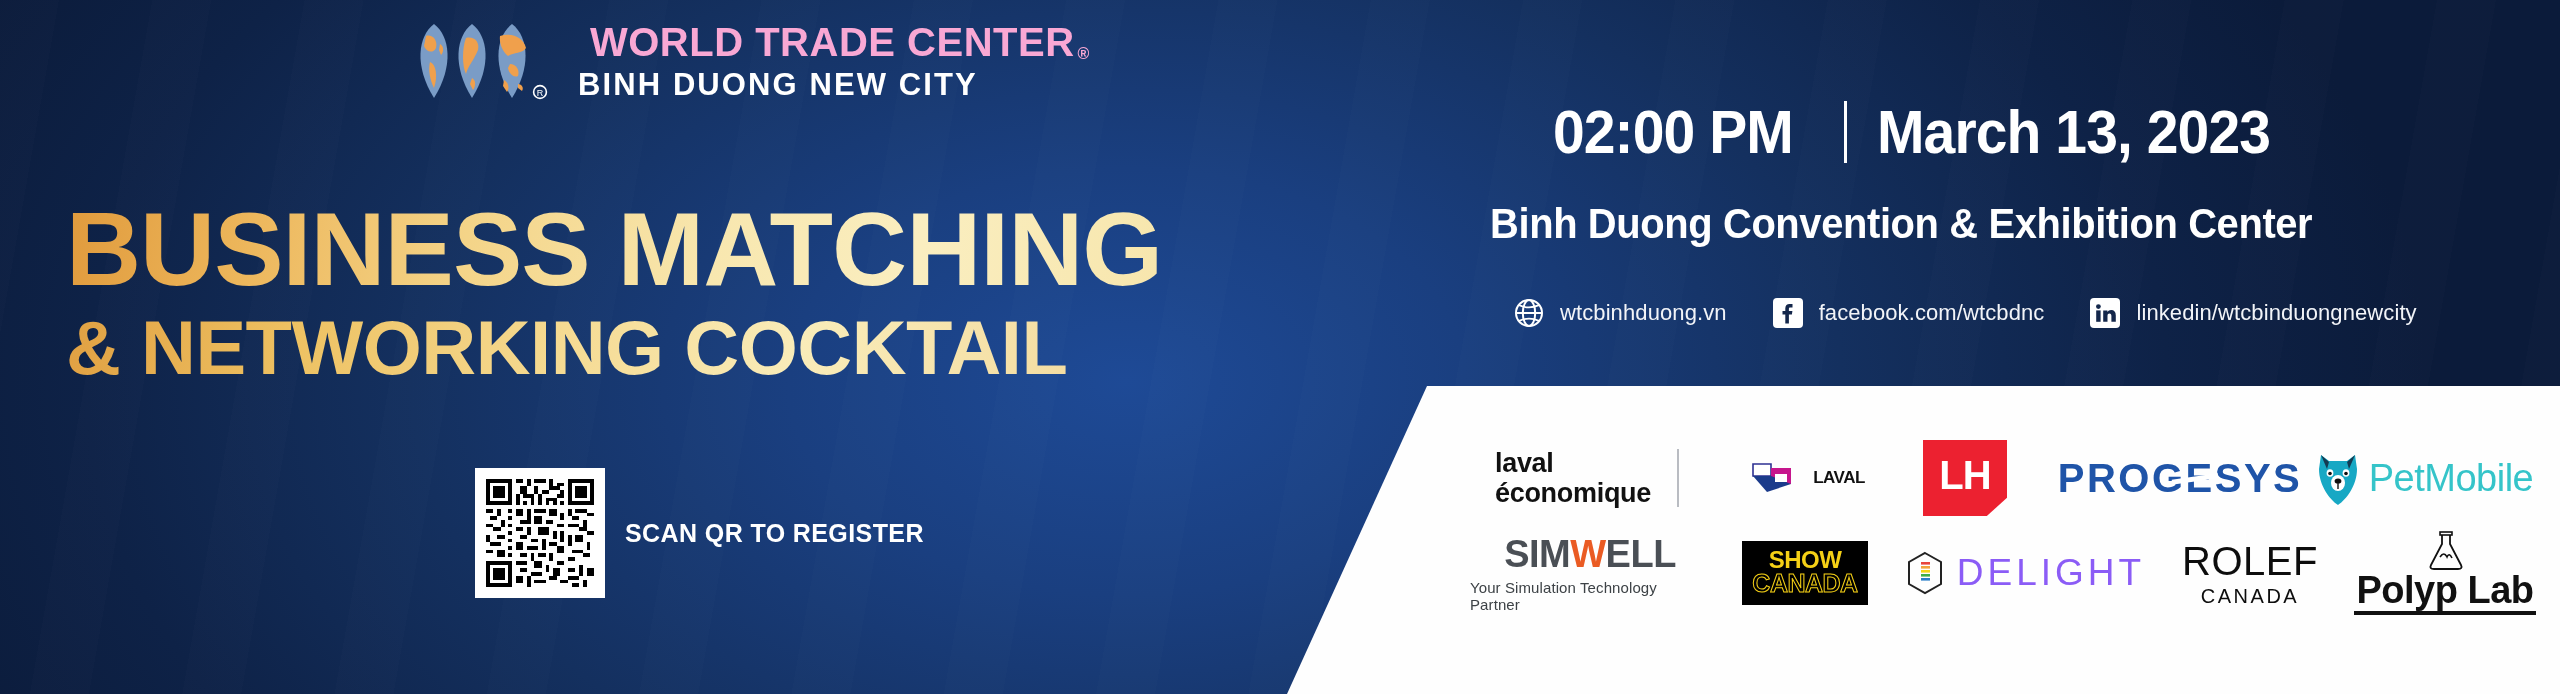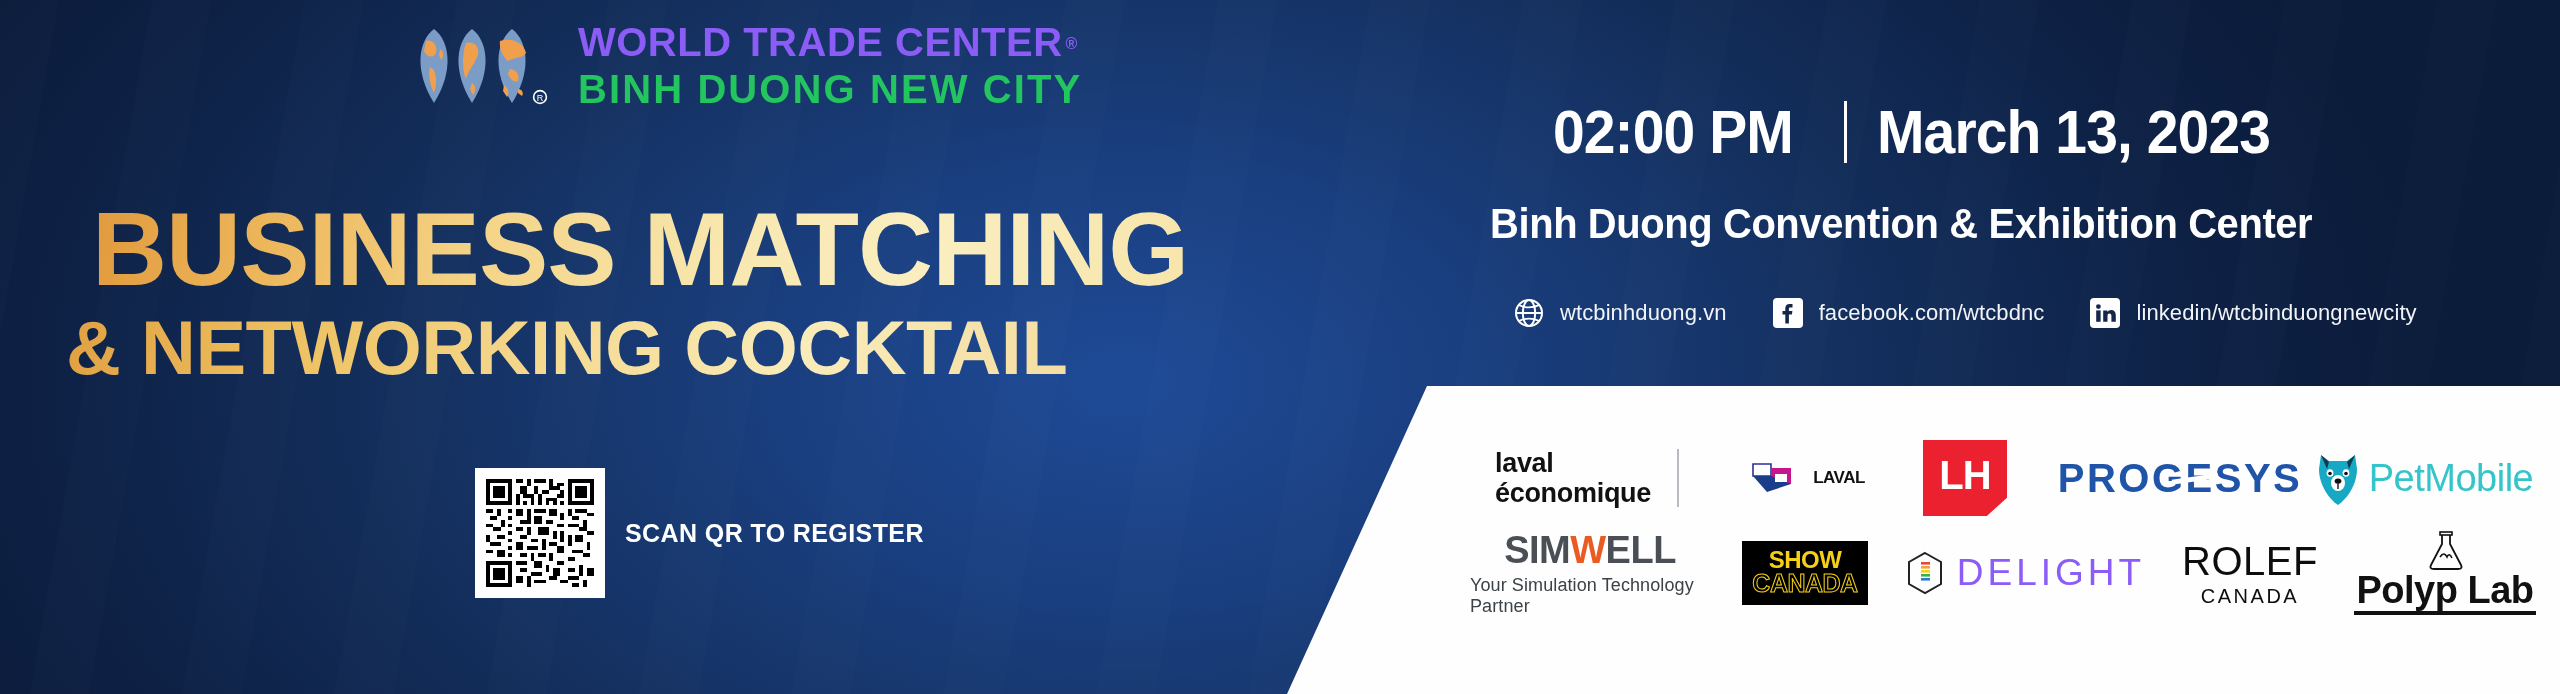--- a/index.html
+++ b/index.html
@@ -31,40 +31,39 @@
 
   
   .logo{
     position:absolute;left:406px;top:22px;
     display:flex;align-items:center;gap:20px;
   }
   .logo-mark{position:relative;width:152px;height:78px;}
   .logo-mark svg{display:block;}
   .logo-text{display:flex;flex-direction:column;line-height:1;}
   .logo-l1{
-    color:#8b5cf6;font-weight:bold;font-size:40px;letter-spacing:.5px;
+    color:#f9a8d4;font-weight:bold;font-size:40px;letter-spacing:.5px;
     font-family:"Liberation Sans",sans-serif;
-    display:flex;align-items:center;
+    display:flex;align-items:flex-end;margin-left:12px;
   }
   .logo-l1 .reg{font-size:16px;line-height:1;margin-left:3px;margin-top:3px;}
   .logo-l2{
-    color:#22c55e;font-weight:bold;font-size:40px;letter-spacing:2.1px;margin-top:7px;text-align:center;
+    color:#ffffff;font-weight:bold;font-size:31px;letter-spacing:2.1px;margin-top:7px;
   }
 
   
   .headline{
     position:absolute;left:66px;top:196px;width:1180px;
   }
   .h-line1{
     font-size:104px;font-weight:bold;line-height:1.02;letter-spacing:-1px;
     background:linear-gradient(100deg,#e09a3c 0%,#edb75c 16%,#f4d488 34%,#f8e7af 55%,#faeec0 72%,#f6e3a6 100%);
     -webkit-background-clip:text;background-clip:text;color:transparent;
     -webkit-text-fill-color:transparent;
     white-space:nowrap;
-    margin-left:26px;
   }
   .h-line2{
     font-size:76px;font-weight:bold;line-height:1.05;letter-spacing:-0.5px;margin-top:6px;
     background:linear-gradient(100deg,#e0a042 0%,#eec263 20%,#f5da92 42%,#f9ecb9 62%,#f4dda2 85%,#f0d28f 100%);
     -webkit-background-clip:text;background-clip:text;color:transparent;
     -webkit-text-fill-color:transparent;
     white-space:nowrap;
   }
 
   
@@ -141,21 +140,21 @@
     position:absolute;left:50%;top:52%;width:46px;height:5px;background:#fff;
     transform:translate(-18%,-50%) skewY(-8deg);
   }
 
   .petmobile{display:flex;align-items:center;gap:10px;}
   .pet-word{color:#35c4c9;font-size:38px;letter-spacing:-0.5px;}
 
   .simwell-wrap{display:flex;flex-direction:column;align-items:center;}
   .simwell{font-weight:bold;font-size:38px;color:#4a4f55;letter-spacing:-0.5px;}
   .simwell .w{color:#ea5b23;}
-  .simwell-sub{font-size:18px;color:#3d4246;margin-top:3px;letter-spacing:.1px;}
+  .simwell-sub{font-size:15px;color:#3d4246;margin-top:3px;letter-spacing:.1px;}
 
   .showcanada{
     background:#000;padding:7px 10px 9px;display:flex;flex-direction:column;align-items:center;
   }
   .sc1{color:#f5d016;font-weight:bold;font-size:24px;line-height:.96;letter-spacing:-0.5px;}
   .sc2{color:#000;font-weight:bold;font-size:25px;line-height:1;letter-spacing:-0.5px;-webkit-text-stroke:1px #f5d016;}
 
   .delight{display:flex;align-items:center;gap:12px;}
   .delight-word{font-size:37px;color:#8b5cf6;letter-spacing:4px;}
 

